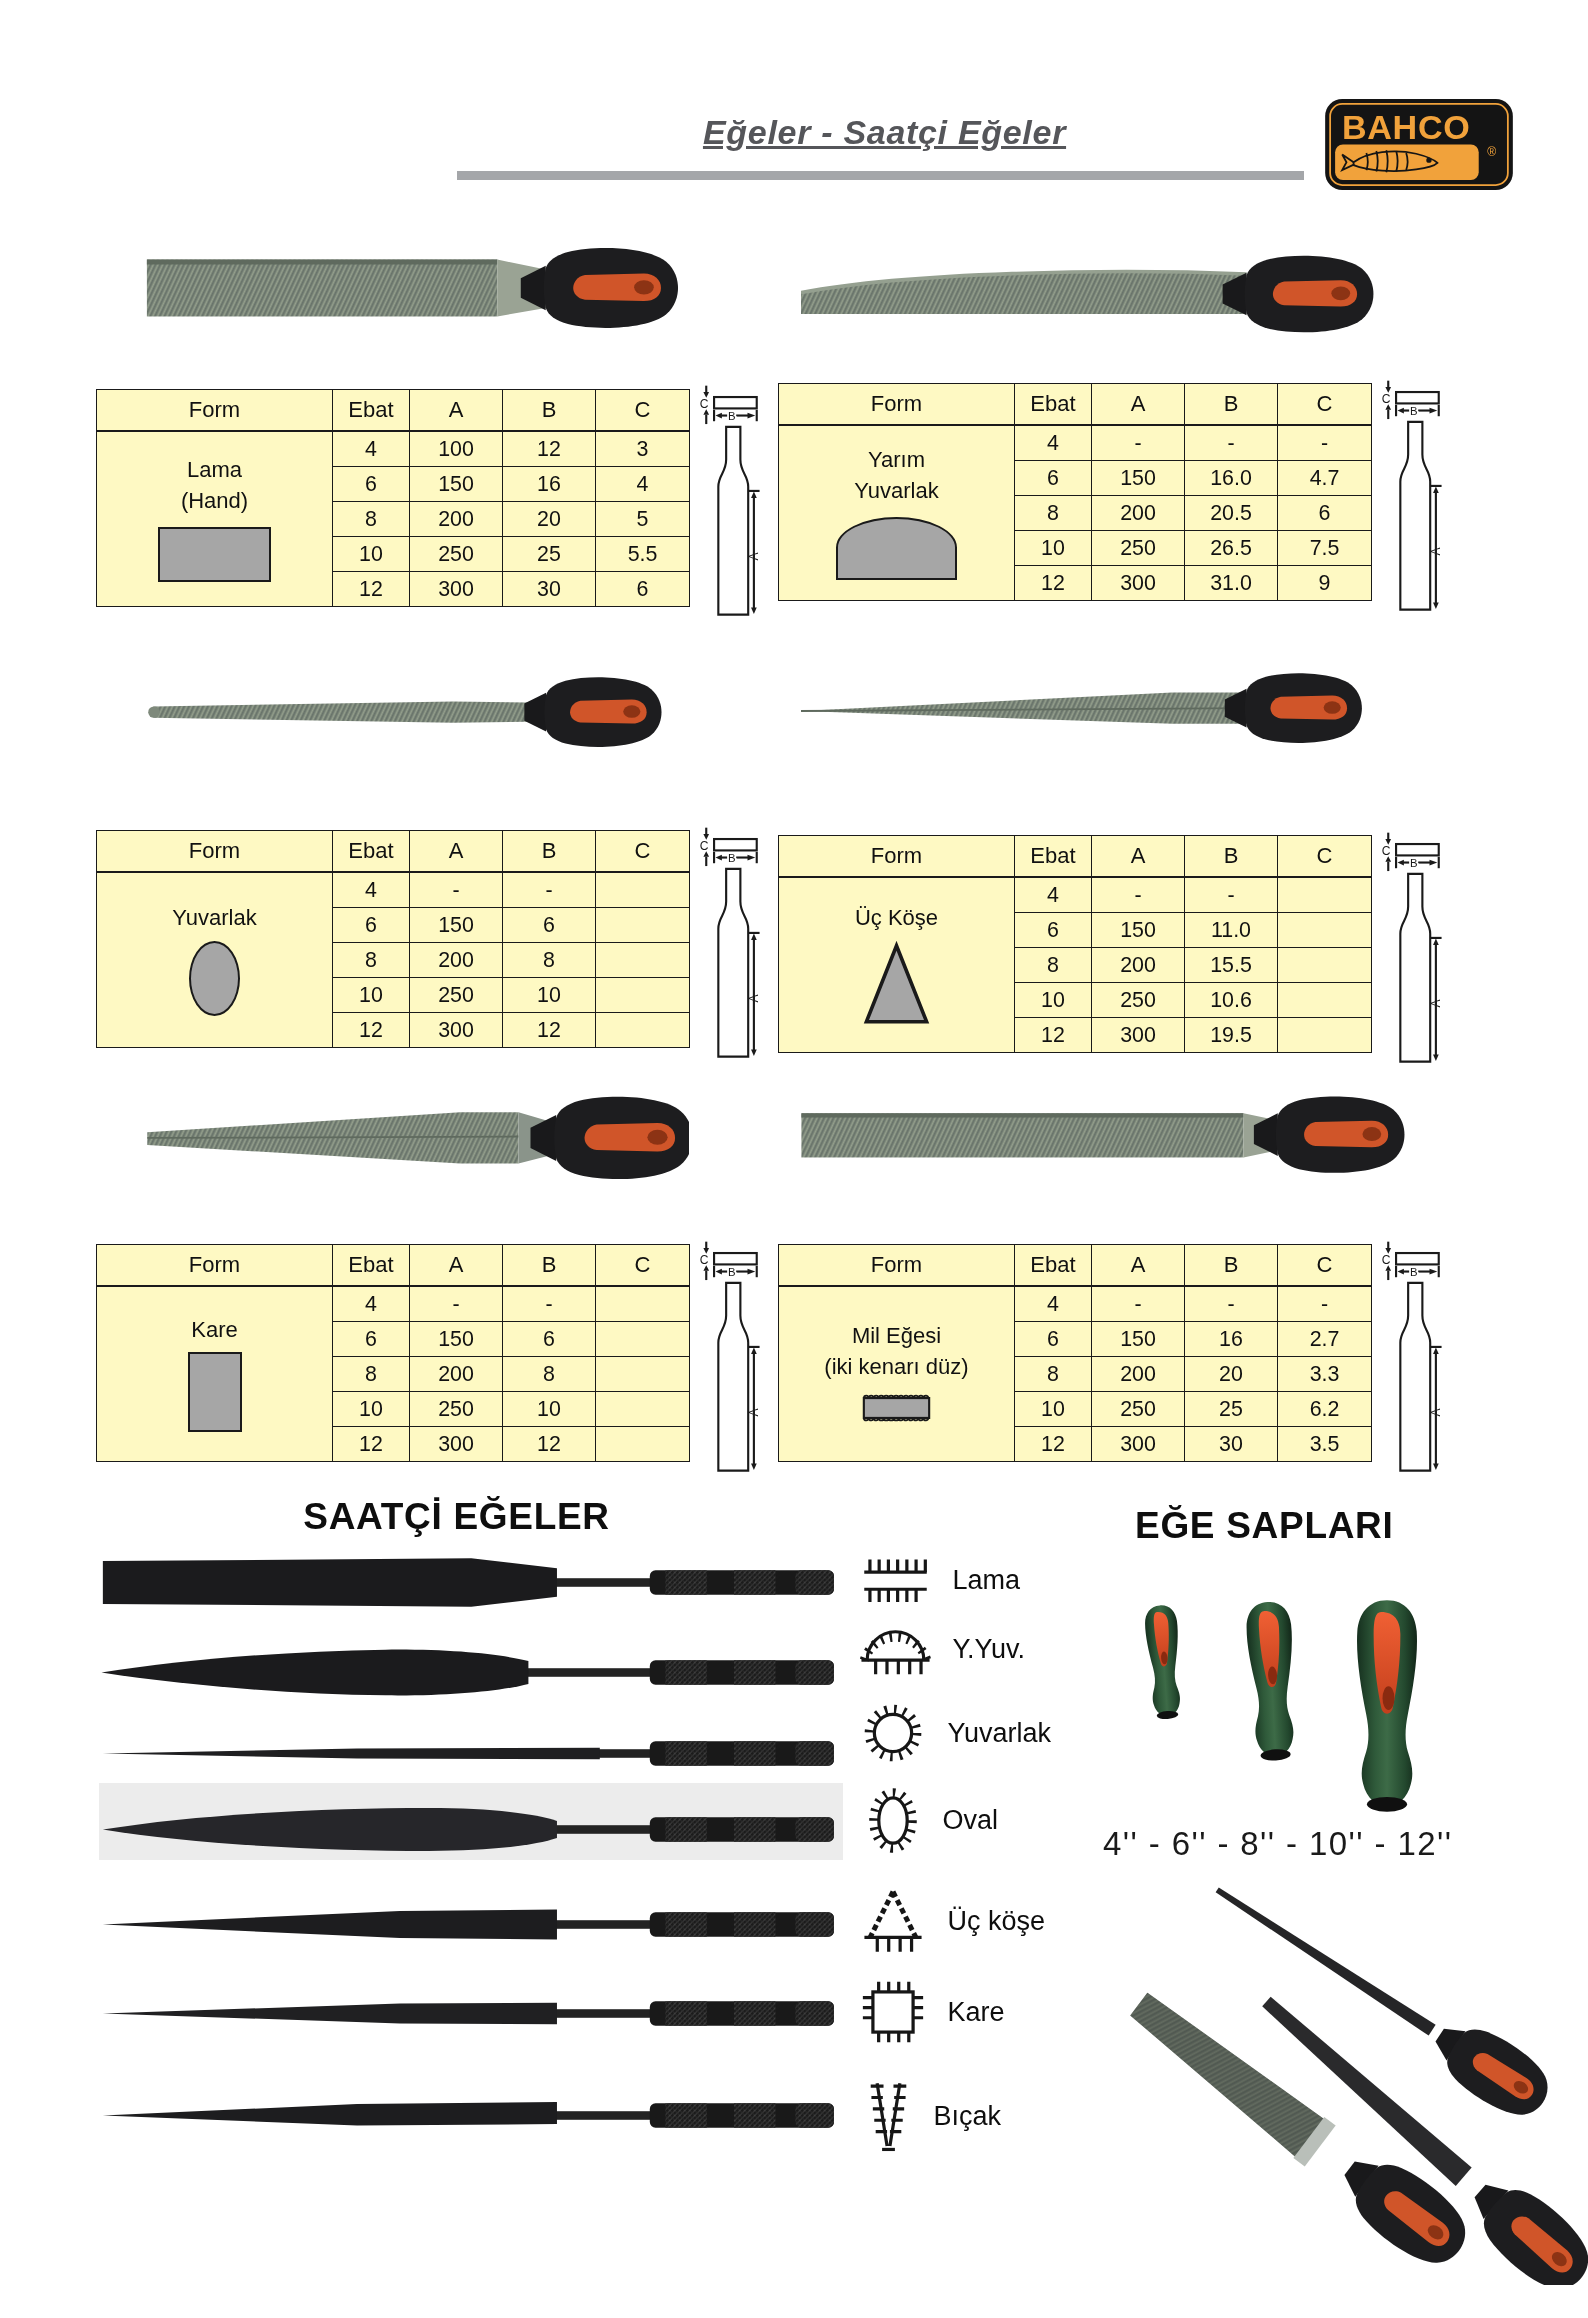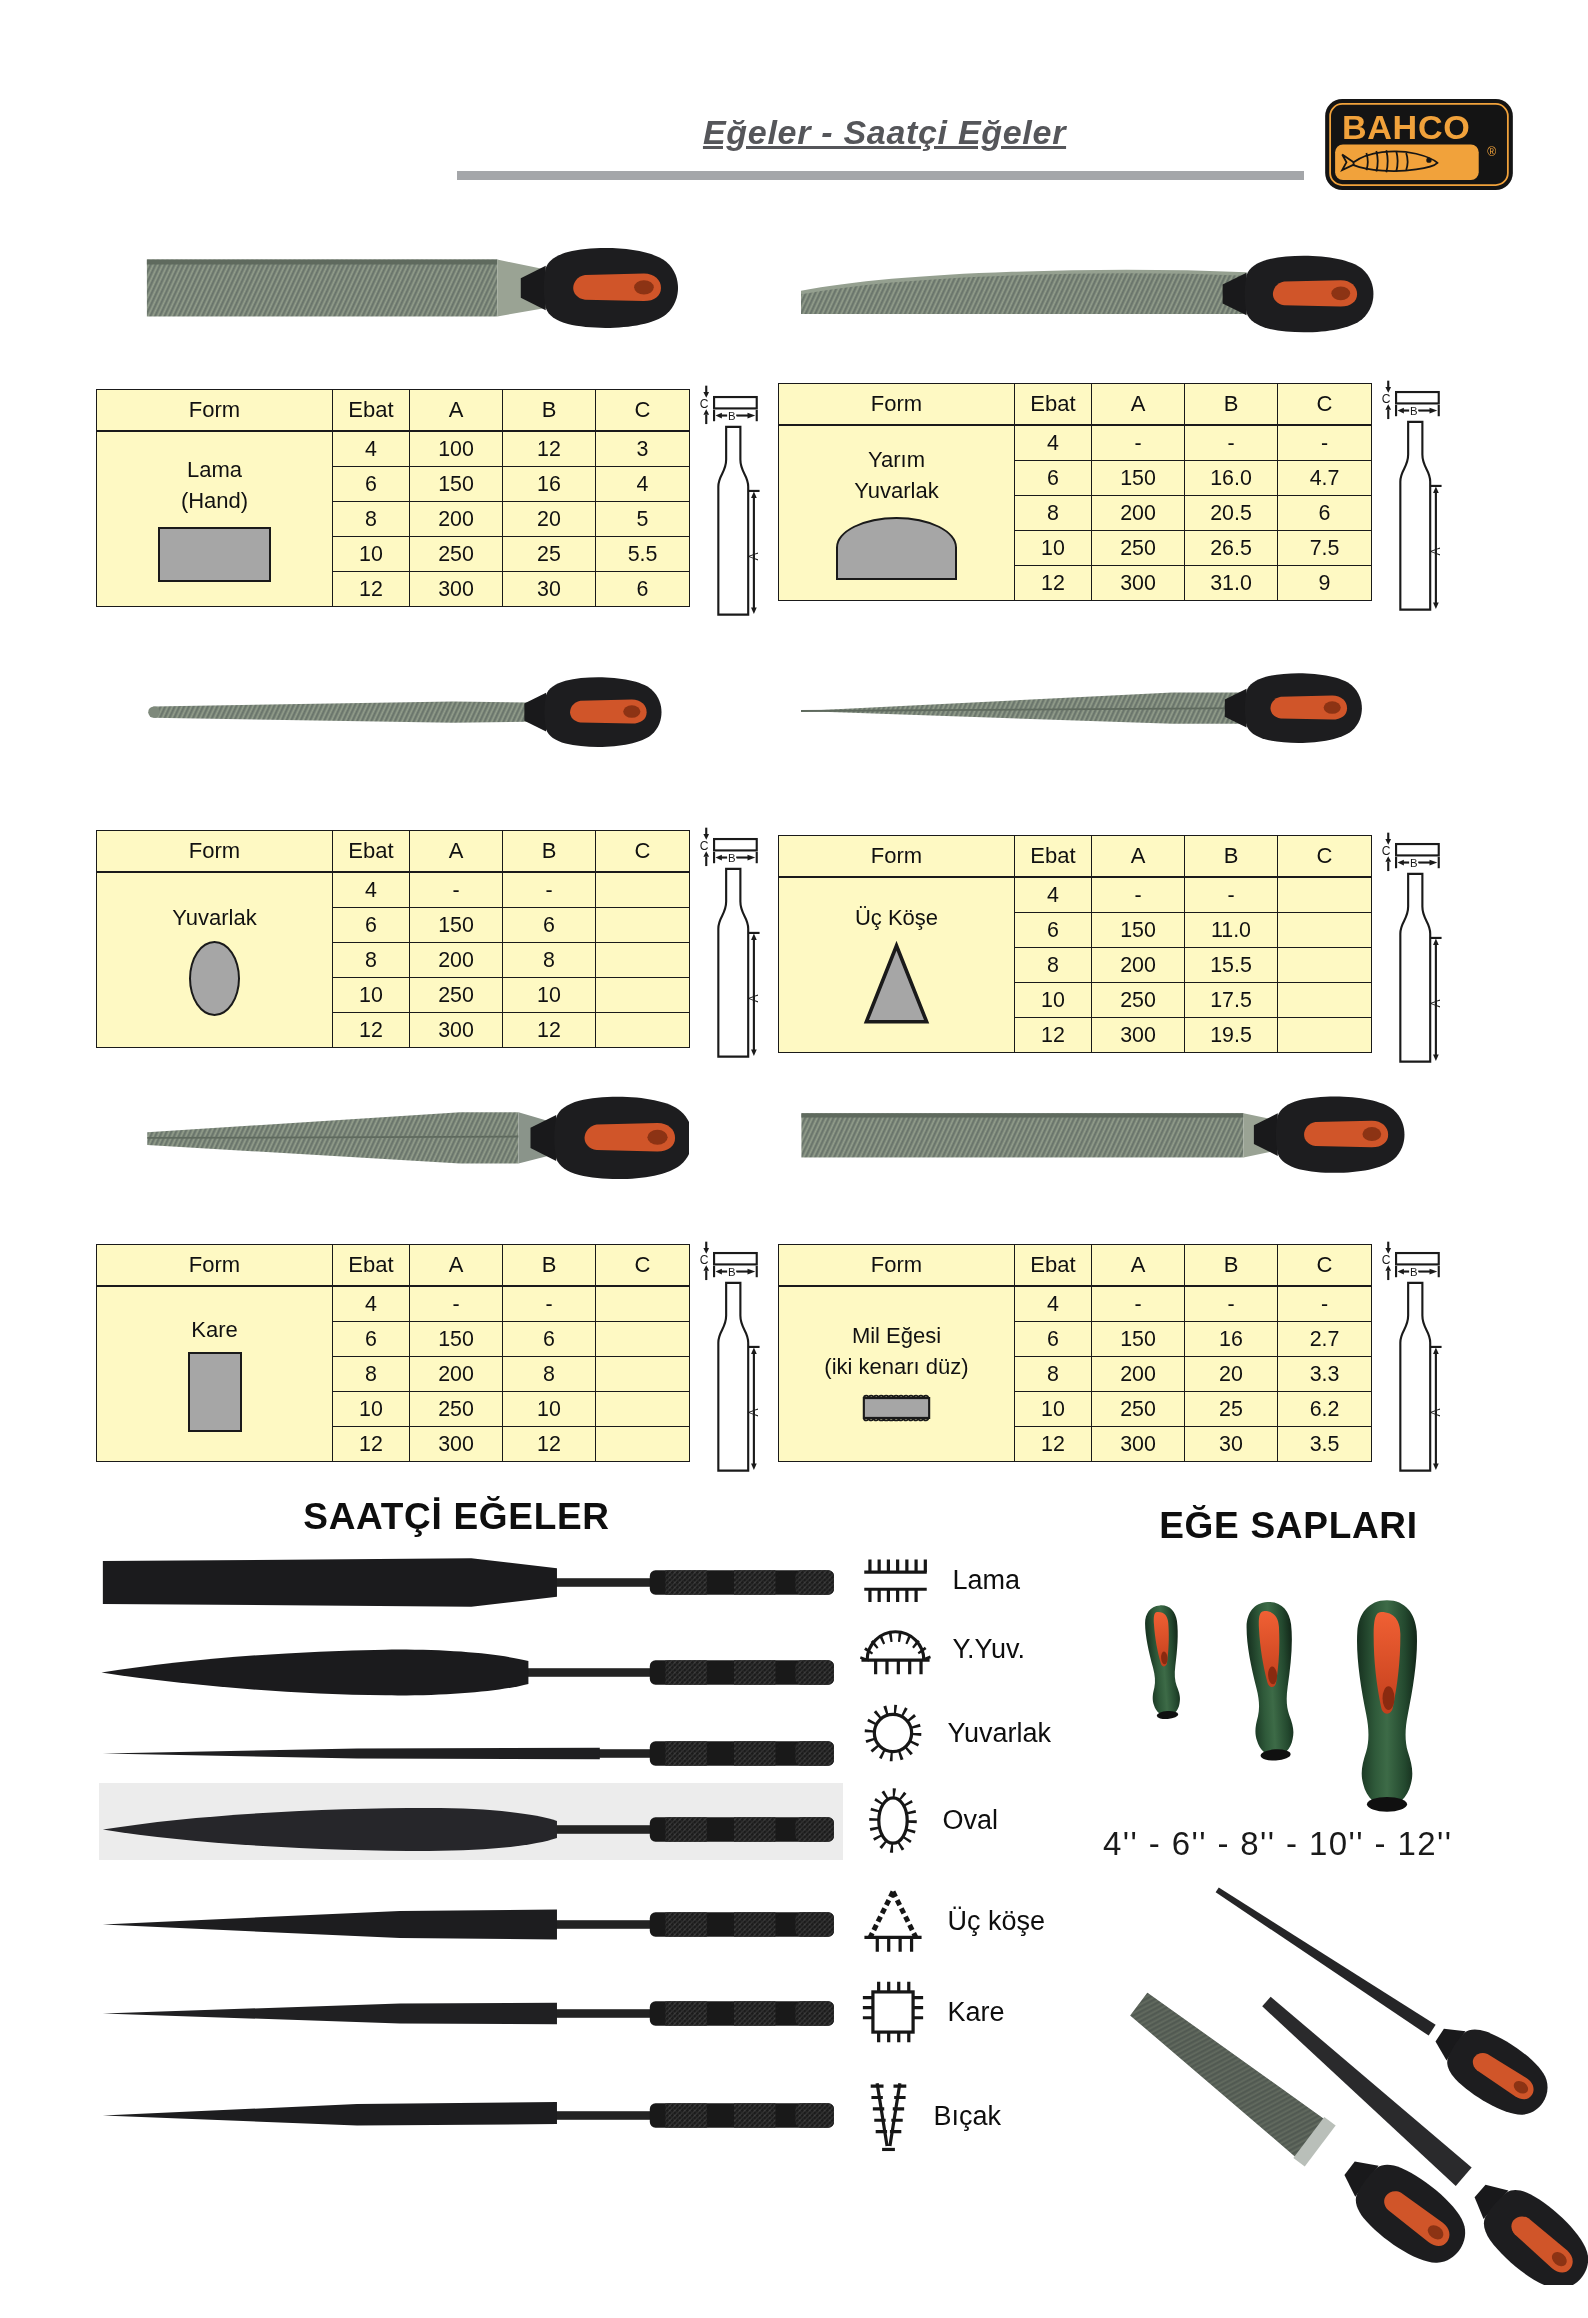--- a/index.html
+++ b/index.html
@@ -377,21 +377,21 @@
         </tr>
       <tr>
           <td>8</td>
           <td>200</td>
           <td>15.5</td>
           <td></td>
         </tr>
       <tr>
           <td>10</td>
           <td>250</td>
-          <td>17.5</td>
+          <td>10.6</td>
           <td></td>
         </tr>
       <tr>
           <td>12</td>
           <td>300</td>
           <td>19.5</td>
           <td></td>
         </tr>
     </tbody>
   </table>
@@ -794,21 +794,21 @@
         <path d="M17,6 L31,94 M49,6 L35,94"></path>
         <path d="M8,10H26 M40,10H58"></path>
         <path d="M9,26H25 M11,42H27 M13,58H29 M15,74H31"></path>
         <path d="M41,26H57 M39,42H55 M37,58H53 M35,74H51"></path>
         <path d="M24,99H42"></path>
       </g>
     </svg>
     <span class="legend-label">Bıçak</span>
   </div>
 
-  <div class="sec-title" style="left:1135px;top:1505px;width:307px;text-align:center">EĞE SAPLARI</div>
+  <div class="sec-title" style="left:1135px;top:1505px;width:307px;">EĞE SAPLARI</div>
 
   <svg class="photo" style="left:1134px;top:1590px" width="307" height="232" viewBox="0 0 430 325">
     <g transform="translate(8,18) scale(0.56) rotate(-4 60 145)">
         <use href="#vgrip"></use>
       </g>
     <g transform="translate(146,12) scale(0.78) rotate(-3 60 145)">
         <use href="#vgrip"></use>
       </g>
     <g transform="translate(292,8) scale(1.04)">
         <use href="#vgrip"></use>

